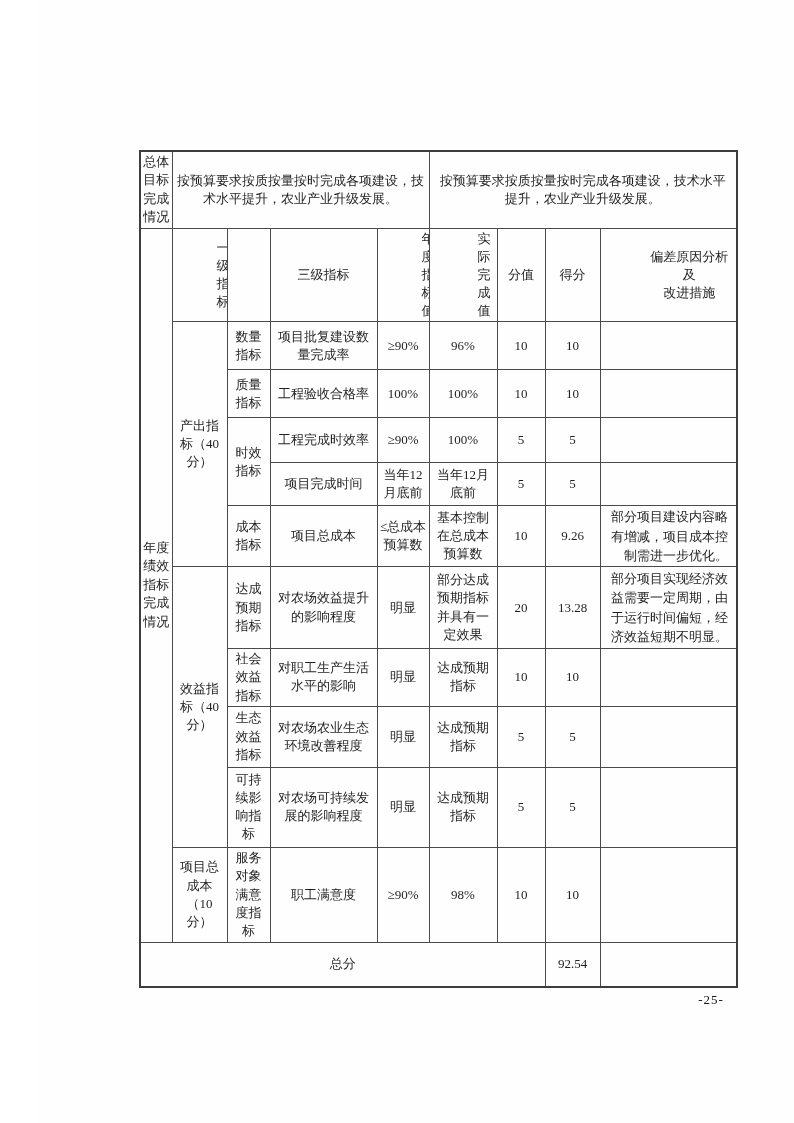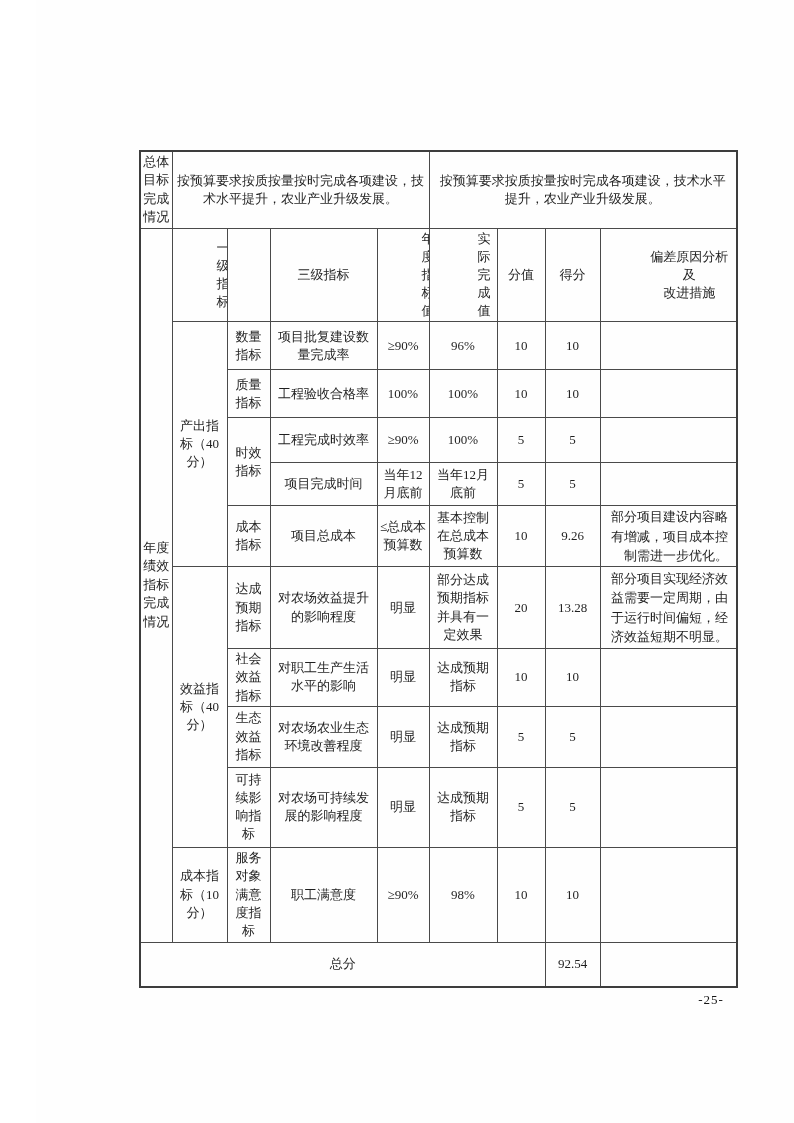--- a/index.html
+++ b/index.html
@@ -173,21 +173,21 @@
       <td>可持续影响指标</td>
       <td>对农场可持续发展的影响程度</td>
       <td>明显</td>
       <td>达成预期指标</td>
       <td>5</td>
       <td>5</td>
       <td class="dev"></td>
     </tr>
 
     <tr style="height:95px">
-      <td class="lvl1">成本指标（10分）</td>
+      <td class="lvl1">项目总成本（10分）</td>
       <td>服务对象满意度指标</td>
       <td>职工满意度</td>
       <td>≥90%</td>
       <td>98%</td>
       <td>10</td>
       <td>10</td>
       <td class="dev"></td>
     </tr>
 
     <tr style="height:45px">

